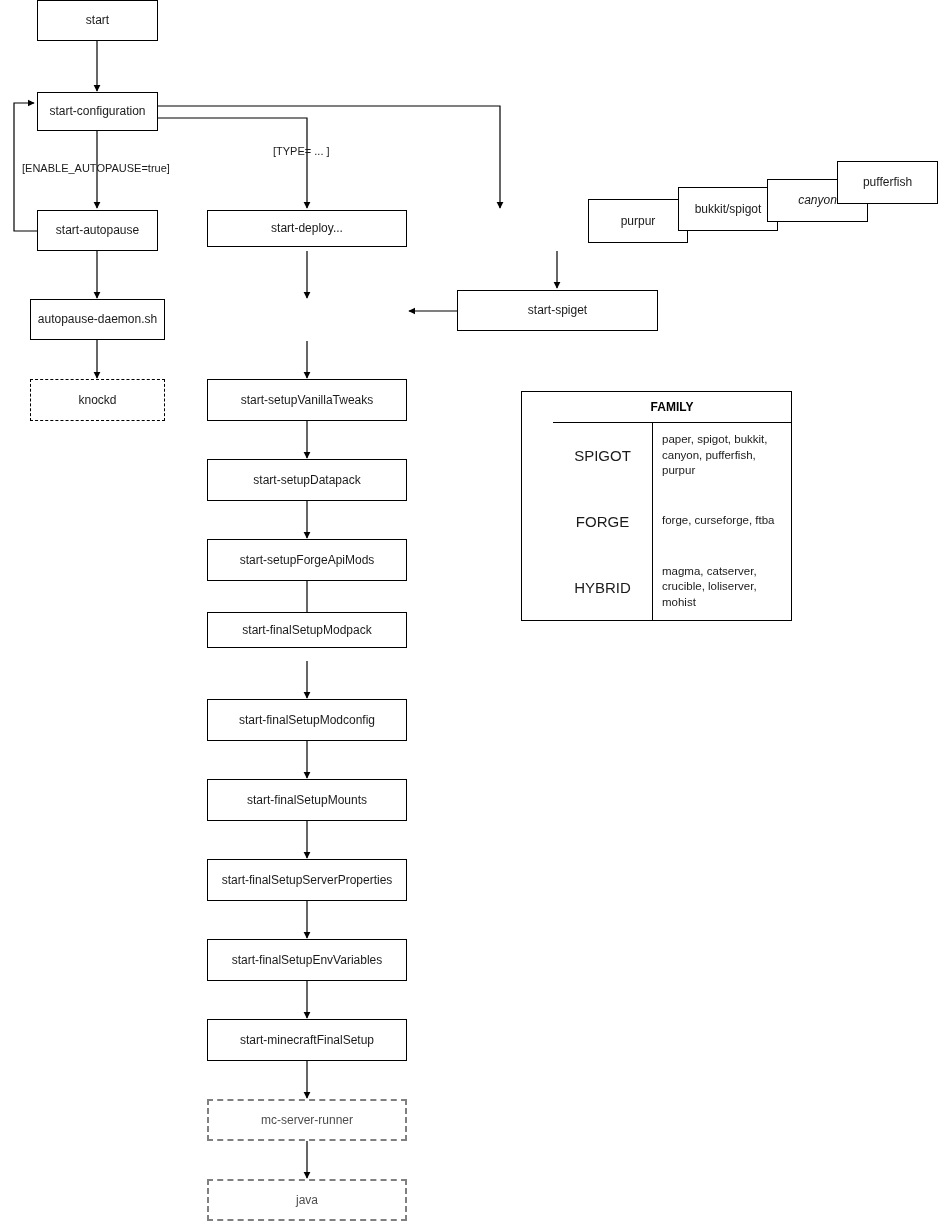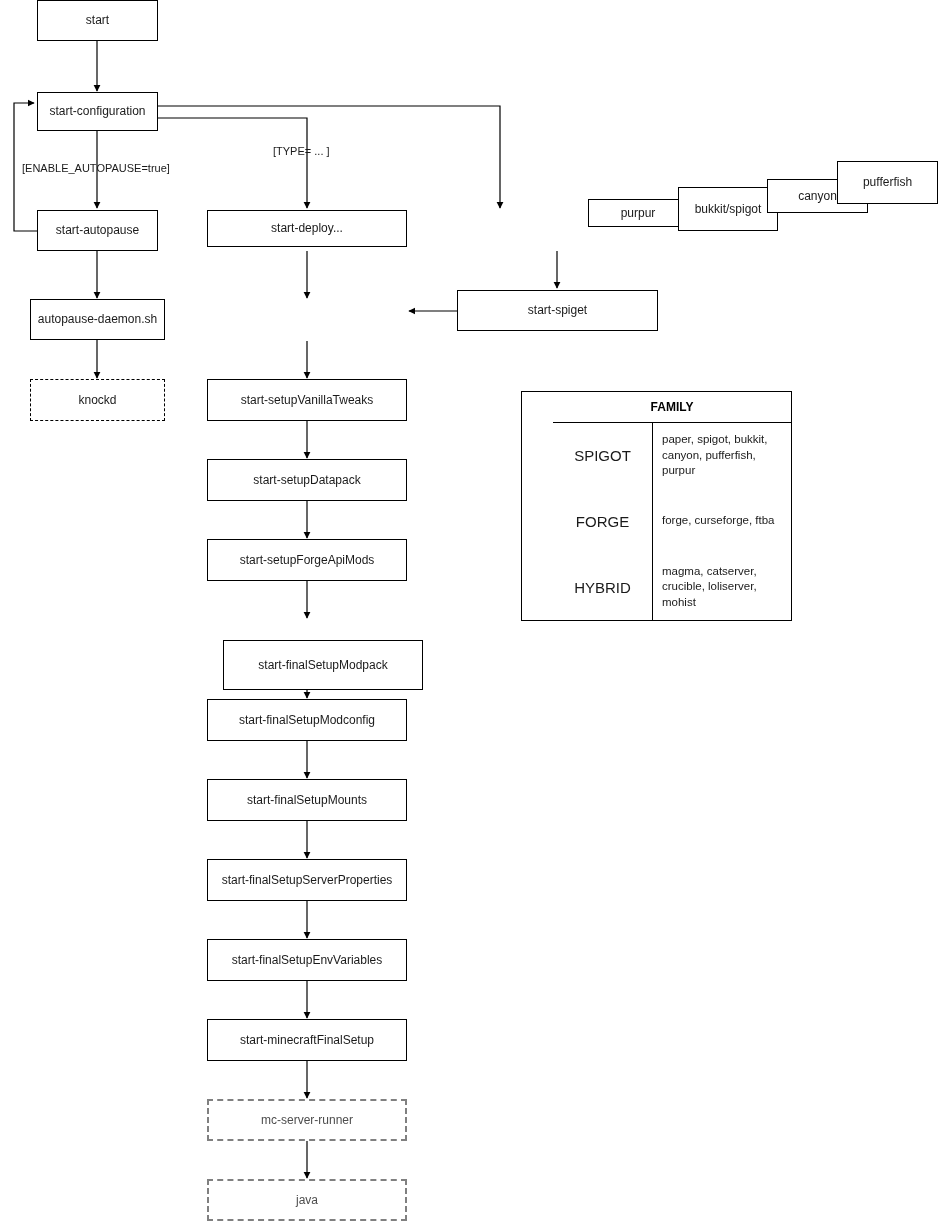--- a/index.html
+++ b/index.html
@@ -160,29 +160,29 @@
 
   <div class="node dashed-black" style="left:30px; top:379px; width:135px; height:42px;">
     <span>knockd</span>
   </div>
 
   <div class="node" style="left:207px; top:210px; width:200px; height:37px;">
     <span>start-deploy...</span>
   </div>
 
 
-  <div class="node" style="left:588px; top:199px; width:100px; height:28px; z-index:2;">
+  <div class="node" style="left:588px; top:199px; width:100px; height:44px; z-index:2;">
     <span>purpur</span>
   </div>
 
   <div class="node" style="left:678px; top:187px; width:100px; height:44px; z-index:3;">
     <span>bukkit/spigot</span>
   </div>
 
-  <div class="node" style="left:767px; top:179px; width:101px; height:34px; z-index:4;">
+  <div class="node" style="left:767px; top:179px; width:101px; height:43px; z-index:4;font-style:italic;">
     <span>canyon</span>
   </div>
 
   <div class="node" style="left:837px; top:161px; width:101px; height:43px; z-index:5;">
     <span>pufferfish</span>
   </div>
 
   <div class="node" style="left:457px; top:290px; width:201px; height:41px;">
     <span>start-spiget</span>
   </div>
@@ -193,21 +193,21 @@
   </div>
 
   <div class="node" style="left:207px; top:459px; width:200px; height:42px;">
     <span>start-setupDatapack</span>
   </div>
 
   <div class="node" style="left:207px; top:539px; width:200px; height:42px;">
     <span>start-setupForgeApiMods</span>
   </div>
 
-  <div class="node" style="left:207px; top:640px; width:200px; height:50px;margin-left:16px;">
+  <div class="node" style="left:207px; top:612px; width:200px; height:36px;">
     <span>start-finalSetupModpack</span>
   </div>
 
   <div class="node" style="left:207px; top:699px; width:200px; height:42px;">
     <span>start-finalSetupModconfig</span>
   </div>
 
   <div class="node" style="left:207px; top:779px; width:200px; height:42px;">
     <span>start-finalSetupMounts</span>
   </div>

